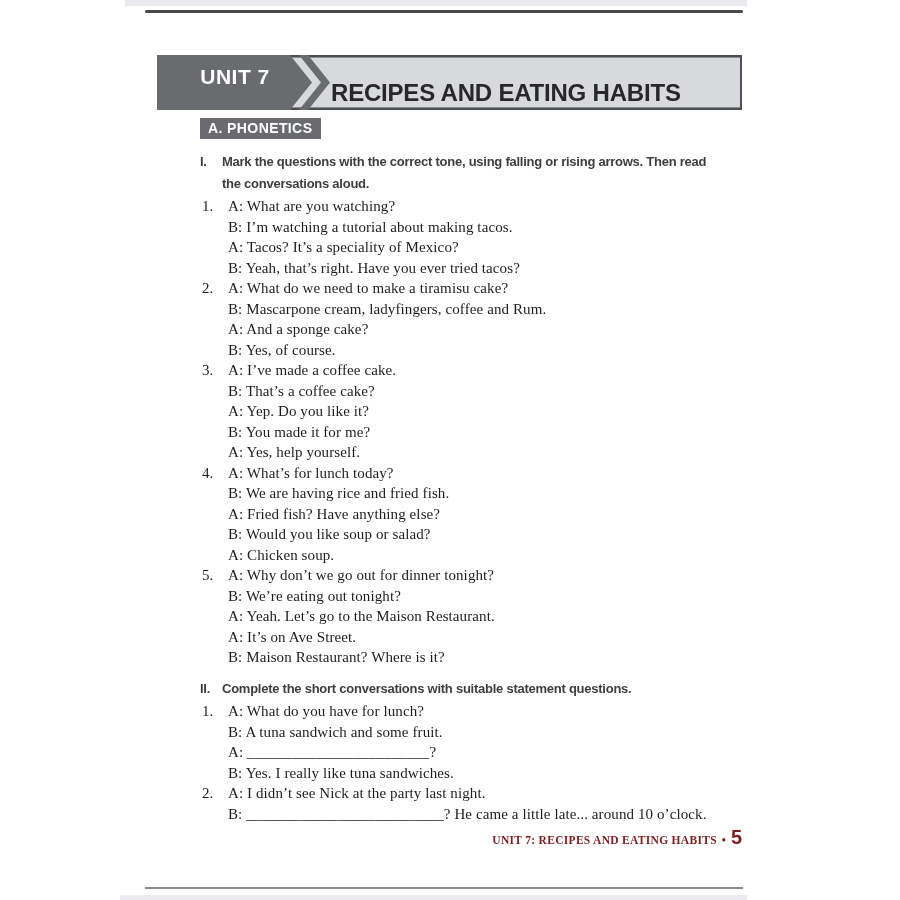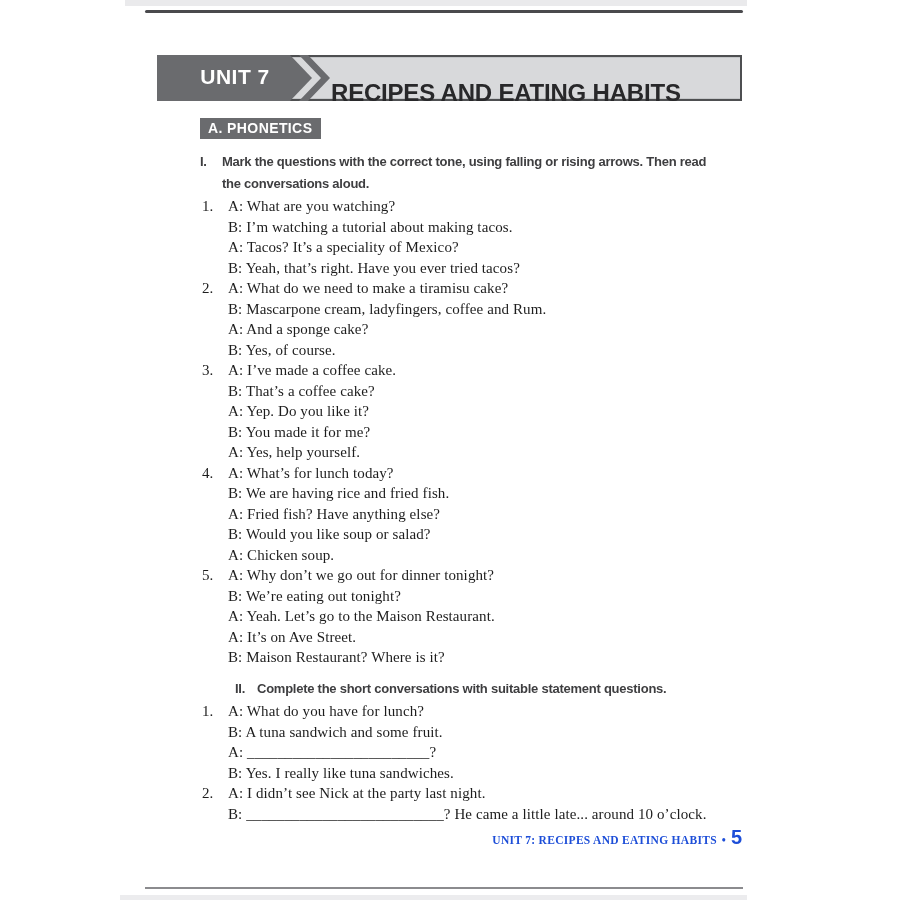--- a/index.html
+++ b/index.html
@@ -6,55 +6,55 @@
   .page{position:relative;width:900px;height:900px;background:#ffffff;overflow:hidden;
         font-family:"Liberation Serif",serif;}
 
   
   .top-band{position:absolute;left:125px;top:0;width:622px;height:6px;background:#eaeaec;}
   .top-rule{position:absolute;left:145px;top:10px;width:598px;height:3px;background:#4a4a4d;border-radius:2px;}
   .bottom-rule{position:absolute;left:145px;top:887px;width:598px;height:2px;background:#8b8b8e;}
   .bottom-band{position:absolute;left:120px;top:895px;width:627px;height:5px;background:#ececee;}
 
   
-  .banner{position:absolute;left:157px;top:55px;width:585px;height:46px;}
+  .banner{position:absolute;left:157px;top:55px;width:585px;height:55px;}
   .banner svg{position:absolute;left:0;top:0;width:100%;height:100%;}
   .unit-label{position:absolute;left:22px;top:0;width:112px;height:43px;line-height:43px;
       text-align:center;color:#ffffff;font-family:"Liberation Sans",sans-serif;
       font-weight:bold;font-size:21px;letter-spacing:.5px;}
   .unit-title{position:absolute;left:174px;top:16px;height:43px;line-height:44px;
       color:#28282a;font-family:"Liberation Sans",sans-serif;font-weight:bold;
       font-size:24px;letter-spacing:-0.2px;white-space:nowrap;}
 
   
   .badge{position:absolute;left:200px;top:118px;background:#6a6b6e;color:#ffffff;
       font-family:"Liberation Sans",sans-serif;font-weight:bold;font-size:14px;
       letter-spacing:.4px;padding:2px 9px 3px 8px;}
 
   
   .task{position:absolute;left:200px;width:512px;display:flex;
       font-family:"Liberation Sans",sans-serif;font-weight:bold;font-size:13px;
       letter-spacing:-0.25px;color:#3e3e40;line-height:21.5px;}
   .task-num{flex:0 0 22px;}
   .task-text{flex:1;}
   .task1-head{top:151px;}
-  .task2-head{top:678px;margin-left:35px;}
+  .task2-head{top:678px;}
 
   
   .convs{position:absolute;left:202px;width:520px;font-size:15px;color:#1d1d1d;}
   .convs1{top:196px;}
   .convs2{top:701px;}
   .conv-item{display:flex;}
   .conv-num{flex:0 0 26px;line-height:20.5px;}
   .conv-lines{flex:1;}
   .conv-line{line-height:20.5px;white-space:nowrap;letter-spacing:0.1px;}
 
   
   .footer{position:absolute;right:158px;top:826px;display:flex;align-items:baseline;
-      font-family:"Liberation Serif",serif;font-weight:bold;color:#1d4ed8;}
+      font-family:"Liberation Serif",serif;font-weight:bold;color:#7f1d1d;}
   .footer-text{font-size:11.5px;letter-spacing:.3px;}
   .footer-bullet{font-size:11.5px;margin:0 5px;}
   .footer-page{font-size:20px;font-family:"Liberation Sans",sans-serif;font-weight:bold;}
 </style>
 </head>
 <body>
 
 <div class="page">
 
   <div class="top-band"></div>

